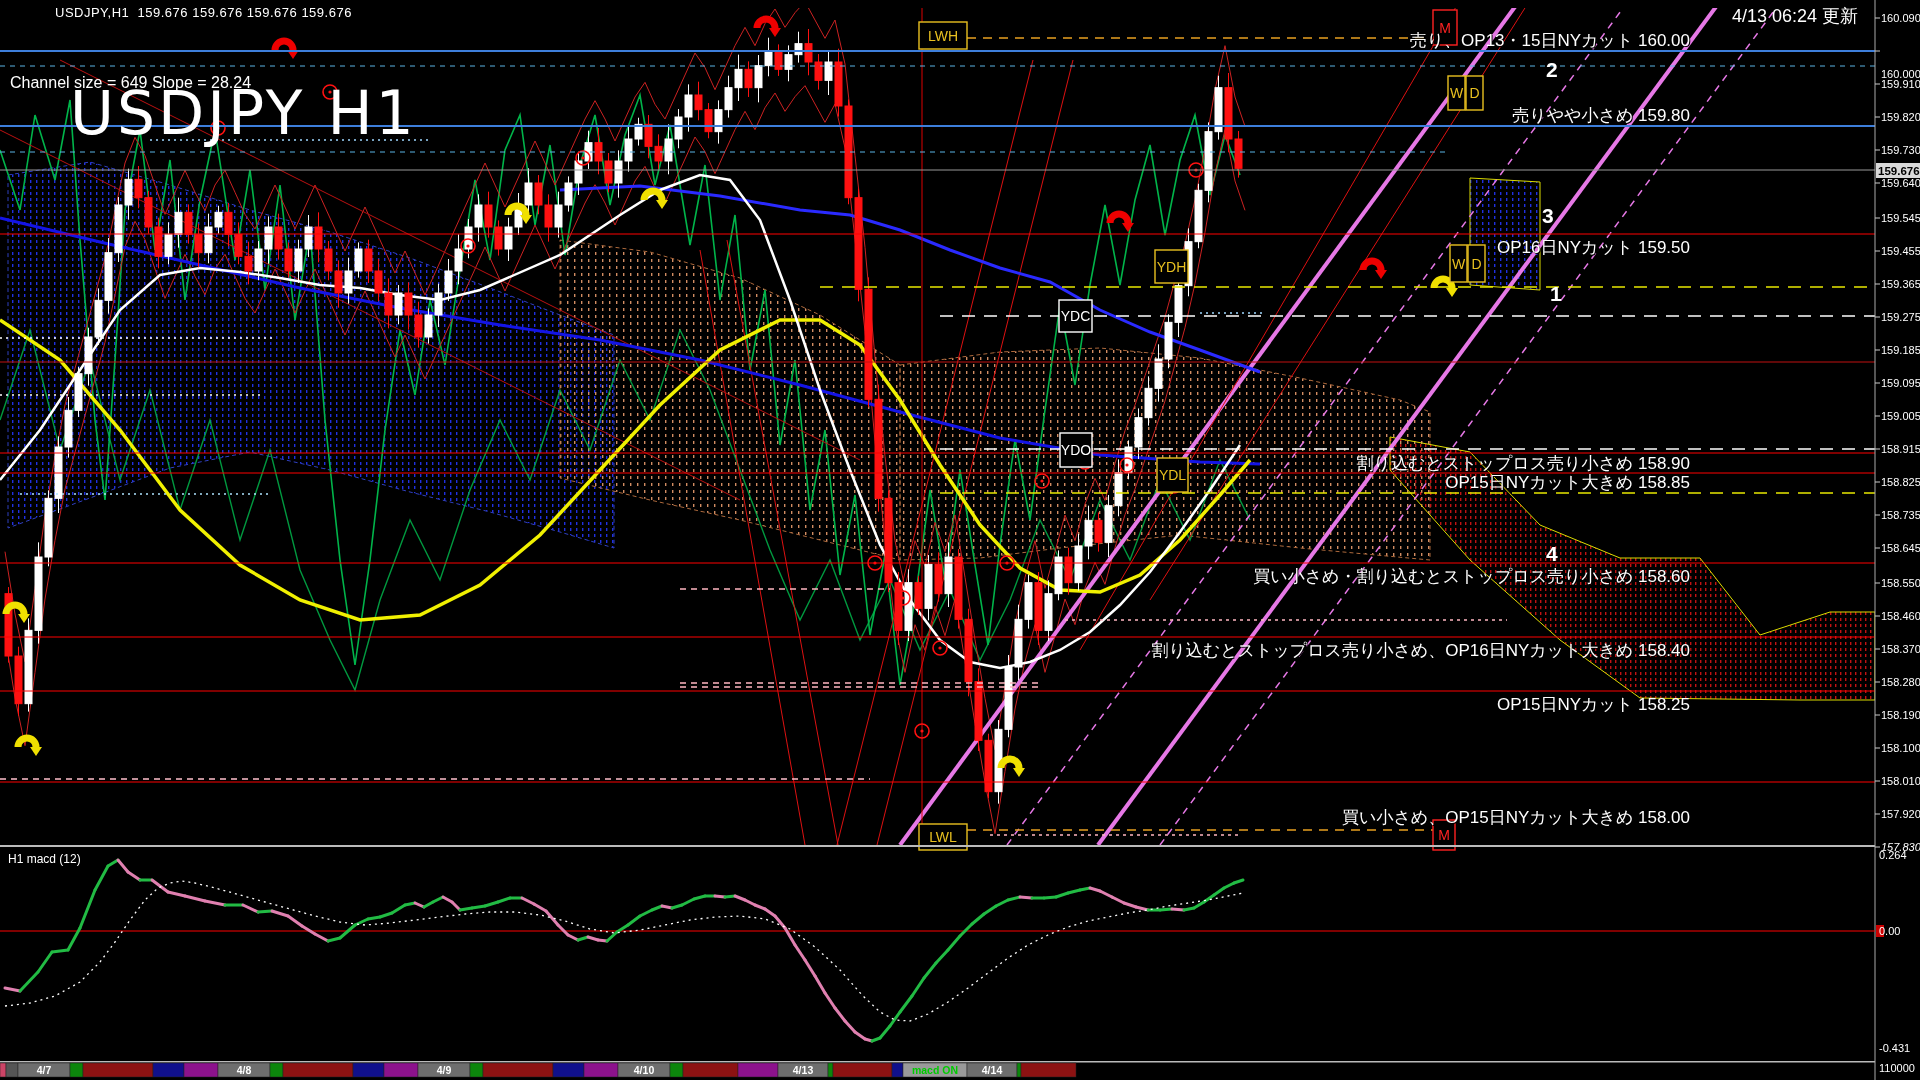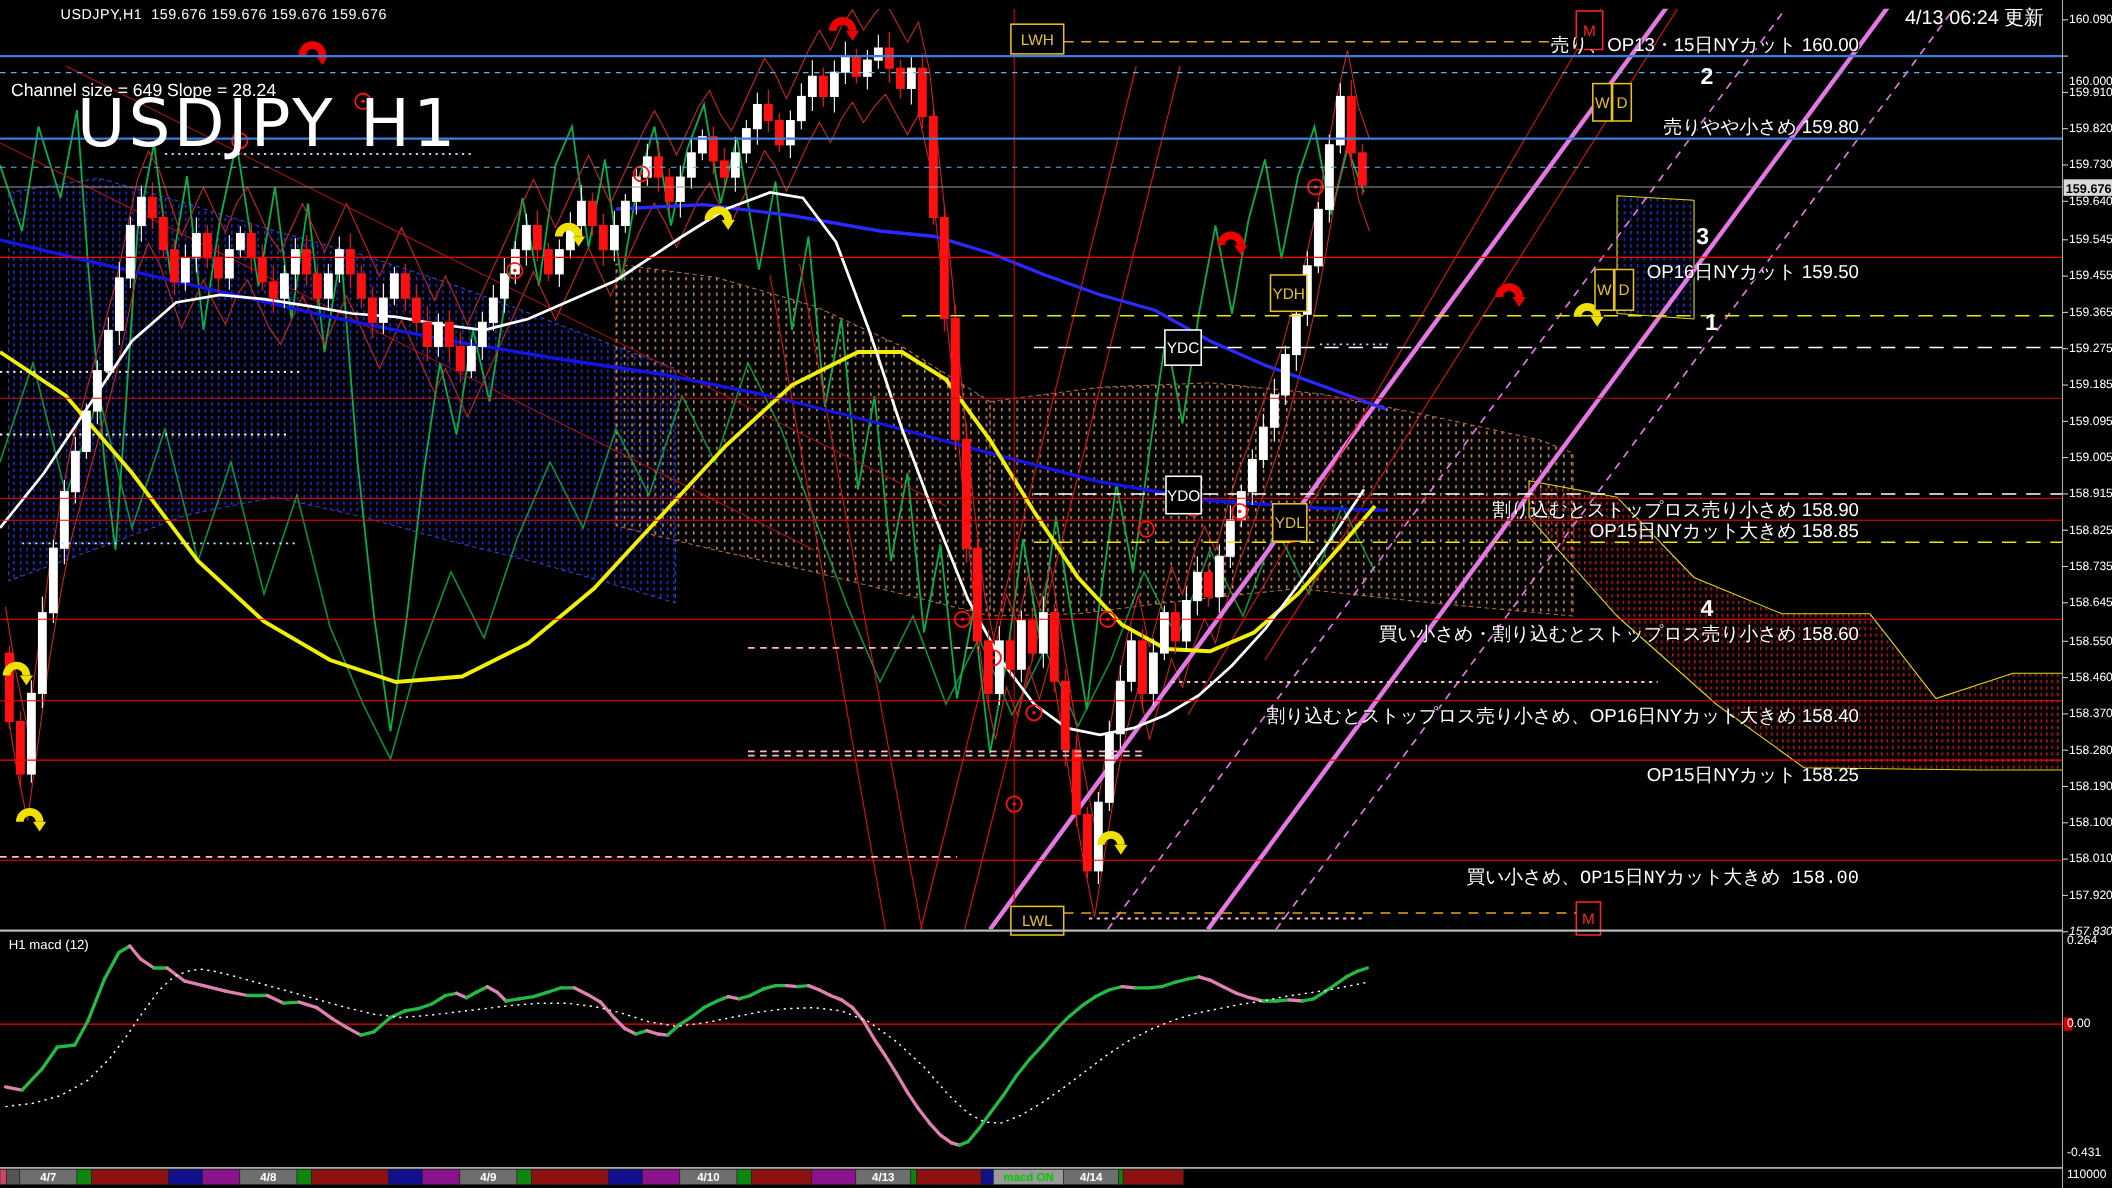--- a/index.html
+++ b/index.html
@@ -650,19 +650,19 @@
       <div class="abs macd-label" style="top: 1042px;">-0.431</div>
       <div class="abs macd-label" style="top: 1062px;">110000</div>
       <div class="abs annotation" style="top: 29px;">売り、OP13・15日NYカット 160.00</div>
       <div class="abs annotation" style="top: 104px;">売りやや小さめ 159.80</div>
       <div class="abs annotation" style="top: 236px;">OP16日NYカット 159.50</div>
       <div class="abs annotation" style="top: 452px;">割り込むとストップロス売り小さめ 158.90</div>
       <div class="abs annotation" style="top: 471px;">OP15日NYカット大きめ 158.85</div>
       <div class="abs annotation" style="top: 565px;">買い小さめ・割り込むとストップロス売り小さめ 158.60</div>
       <div class="abs annotation" style="top: 639px;">割り込むとストップロス売り小さめ、OP16日NYカット大きめ 158.40</div>
       <div class="abs annotation" style="top: 693px;">OP15日NYカット 158.25</div>
-      <div class="abs annotation" style="top: 786px; font-family: Liberation Mono, monospace;">買い小さめ、OP15日NYカット大きめ 158.00</div>
+      <div class="abs annotation" style="top: 806px;">買い小さめ、OP15日NYカット大きめ 158.00</div>
       <div class="abs wave-label" style="left: 1546px; top: 58px;">2</div>
       <div class="abs wave-label" style="left: 1542px; top: 204px;">3</div>
       <div class="abs wave-label" style="left: 1550px; top: 282px;">1</div>
       <div class="abs wave-label" style="left: 1546px; top: 542px;">4</div>
     </div>
 </div>
 
 </body></html>

